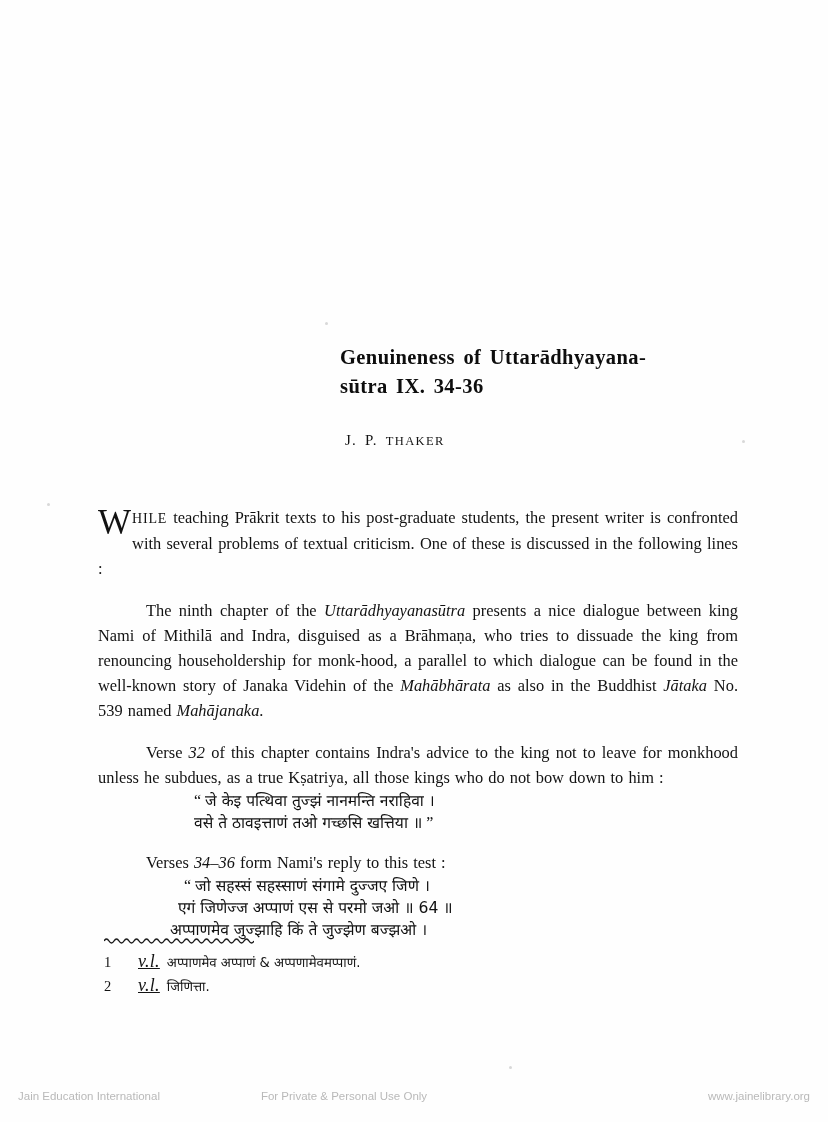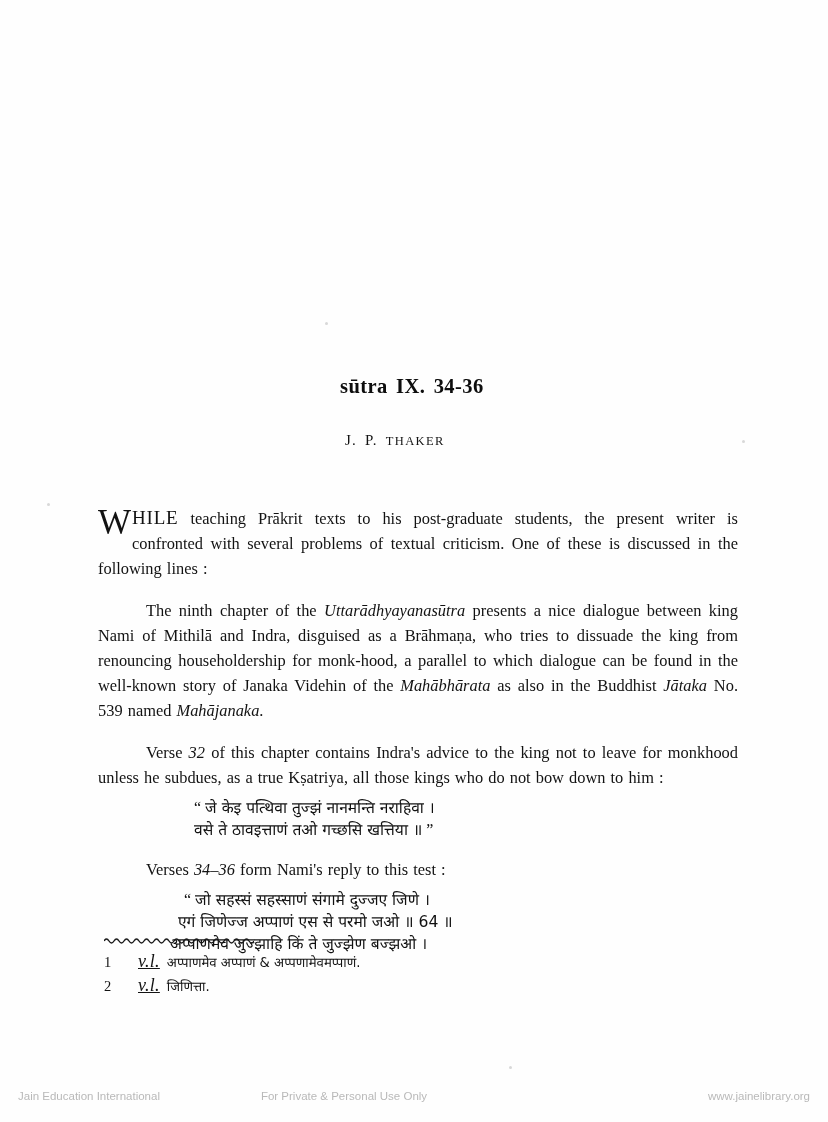--- a/index.html
+++ b/index.html
@@ -79,38 +79,38 @@
   .dropcap {
     float: left;
     font-size: 35px;
     line-height: 30px;
     font-weight: normal;
     padding: 2px 1px 0 0;
     margin-top: 1px;
     font-family: "Liberation Serif", "DejaVu Serif", serif;
   }
   .smallcaps {
-    font-size: 19px;
+    font-size: 14px;
     letter-spacing: 0.8px;
   }
   em, .ital {
     font-style: italic;
   }
 
   
   .verse {
     margin: 0;
     font-family: "DejaVu Sans", "Liberation Sans", sans-serif;
     font-size: 15.6px;
     line-height: 22px;
     color: #101010;
     white-space: nowrap;
   }
   .verse-block {
-    margin-top: 7px;
+    margin-top: 0;
     margin-bottom: 2px;
     padding-left: 96px;
   }
   .verse-block.second {
     padding-left: 86px;
   }
   .q {
     font-family: "Liberation Serif", "DejaVu Serif", serif;
     font-size: 16px;
   }
@@ -189,21 +189,21 @@
 
 <div class="page">
 
   <div class="speck" style="left:325px; top:322px; width:3px; height:3px;"></div>
   <div class="speck" style="left:47px; top:503px; width:3px; height:3px;"></div>
   <div class="speck" style="left:742px; top:440px; width:3px; height:3px;"></div>
   <div class="speck" style="left:509px; top:1066px; width:3px; height:3px;"></div>
 
   <div class="title-block">
     <h1 class="article-title">
-      <br>
+      <span>Genuineness  of  Uttarādhyayana-</span><br>
       <span>sūtra  IX.  34-36</span>
     </h1>
   </div>
 
   <div class="byline">
     <span>J.  P.  </span><span class="sc">THAKER</span>
   </div>
 
   <div class="body-col">
 

